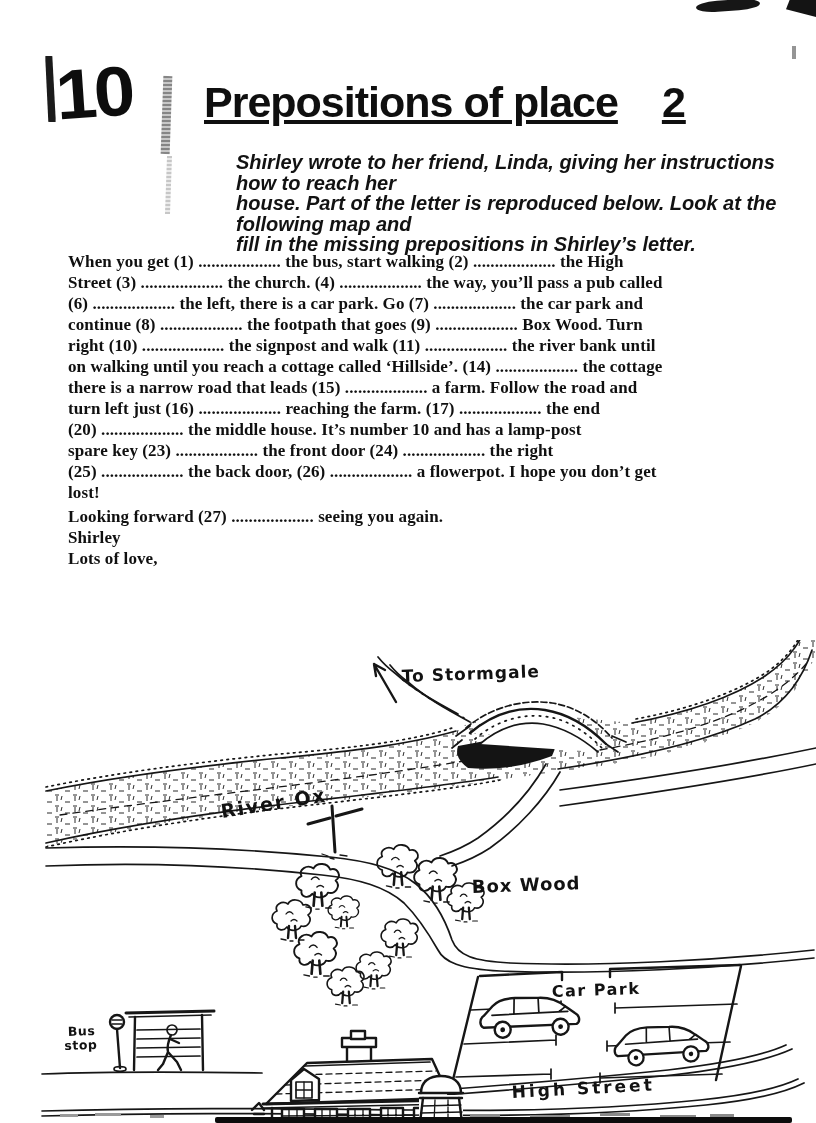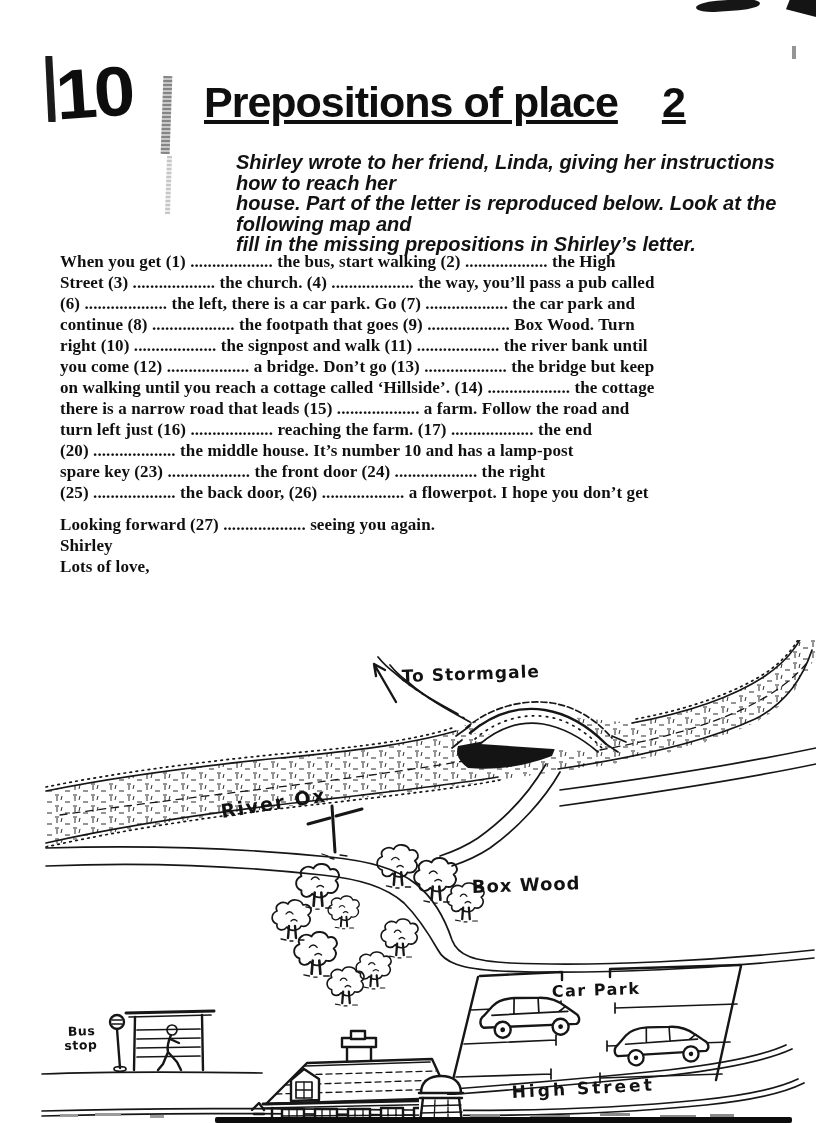--- a/index.html
+++ b/index.html
@@ -31,25 +31,25 @@
     font-family:"Liberation Sans",sans-serif;font-weight:bold;color:#0f0f0f;text-decoration:underline;
   }
   .title-main{font-size:43px;letter-spacing:-1px;}
   .title-suffix{font-size:43px;margin-left:44px;}
   .instructions{
     position:absolute;left:205px;top:152px;width:560px;
     font-family:"Liberation Sans",sans-serif;font-style:italic;font-weight:bold;
     font-size:20px;line-height:20.5px;color:#121212;margin-left:31px;
   }
   .letter{
-    position:absolute;left:60px;top:251px;width:700px;
+    position:absolute;left:68px;top:251px;width:700px;
     font-weight:bold;font-size:17px;line-height:21px;letter-spacing:0.1px;color:#101010;
   }
   .letter-line{white-space:nowrap;}
-  .closing{margin-top:11px;}
+  .closing{margin-top:3px;}
 
   .map-svg{position:absolute;left:0;top:640px;width:816px;height:483px;}
   .ink{stroke:#161616;fill:none;stroke-width:1.7px;stroke-linecap:round;stroke-linejoin:round;}
   .ink2{stroke-width:2.4px;}
   .ink3{stroke-width:3px;}
   .thin{stroke-width:1.3px;}
   .wfill{fill:#ffffff;}
   .dark{fill:#141414;stroke:none;}
   .map-label{font-family:"DejaVu Sans",sans-serif;font-weight:bold;fill:#121212;}
 </style>
@@ -73,27 +73,27 @@
   <div>house. Part of the letter is reproduced below. Look at the following map and</div>
   <div>fill in the missing prepositions in Shirley’s letter.</div>
 </div>
 
 <div class="letter">
   <div class="letter-line">When you get (1) ................... the bus, start walking (2) ................... the High</div>
   <div class="letter-line">Street (3) ................... the church. (4) ................... the way, you’ll pass a pub called</div>
   <div class="letter-line">(6) ................... the left, there is a car park. Go (7) ................... the car park and</div>
   <div class="letter-line">continue (8) ................... the footpath that goes (9) ................... Box Wood. Turn</div>
   <div class="letter-line">right (10) ................... the signpost and walk (11) ................... the river bank until</div>
-  <div class="letter-line">you come (12) ................... a bridge. Don’t go (13) ................... the bridge but keep</div>
   <div class="letter-line">on walking until you reach a cottage called ‘Hillside’. (14) ................... the cottage</div>
   <div class="letter-line">there is a narrow road that leads (15) ................... a farm. Follow the road and</div>
   <div class="letter-line">turn left just (16) ................... reaching the farm. (17) ................... the end</div>
   <div class="letter-line">(20) ................... the middle house. It’s number 10 and has a lamp-post</div>
   <div class="letter-line">spare key (23) ................... the front door (24) ................... the right</div>
   <div class="letter-line">(25) ................... the back door, (26) ................... a flowerpot. I hope you don’t get</div>
+  <div class="letter-line">lost!</div>
   <div class="letter-line closing">Looking forward (27) ................... seeing you again.</div>
   <div class="letter-line">Shirley</div>
   <div class="letter-line">Lots of love,</div>
 </div>
 
 <svg class="map-svg" viewBox="0 640 816 483">
   <defs>
     <pattern id="scrub" width="18" height="11" patternUnits="userSpaceOnUse">
       <path d="M3,9 l0,-5 M7,8 l1,-4 M11,10 l5,0 M1,3 l4,0" stroke="#2a2a2a" stroke-width="1" fill="none"></path>
     </pattern>

